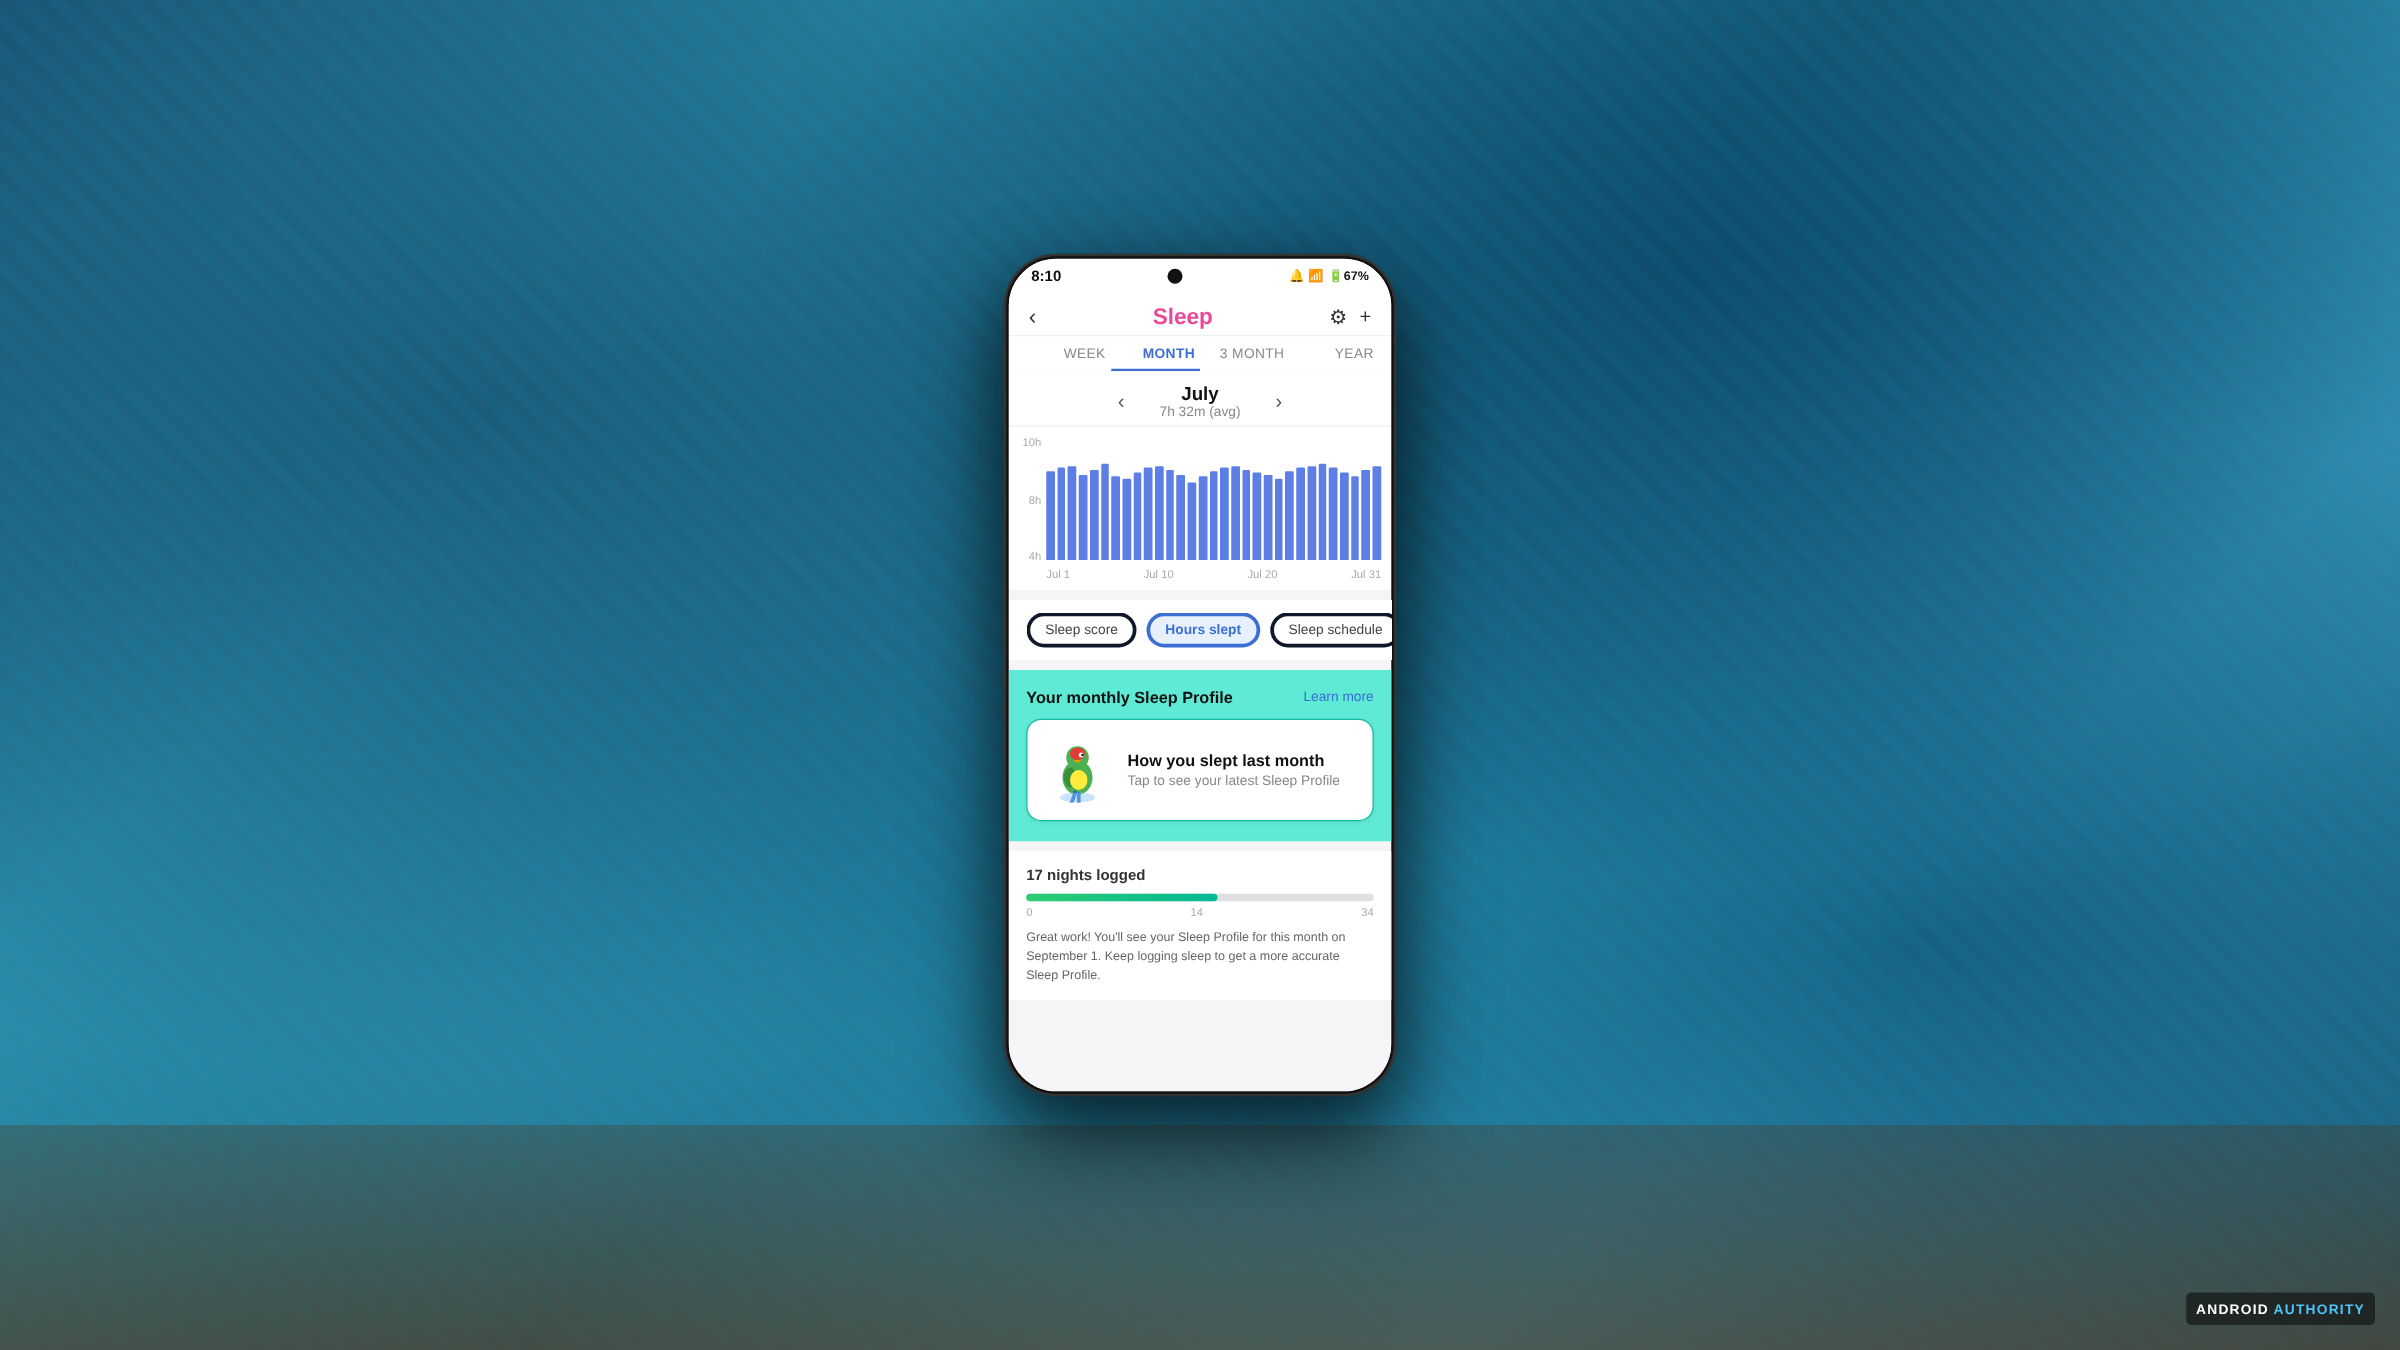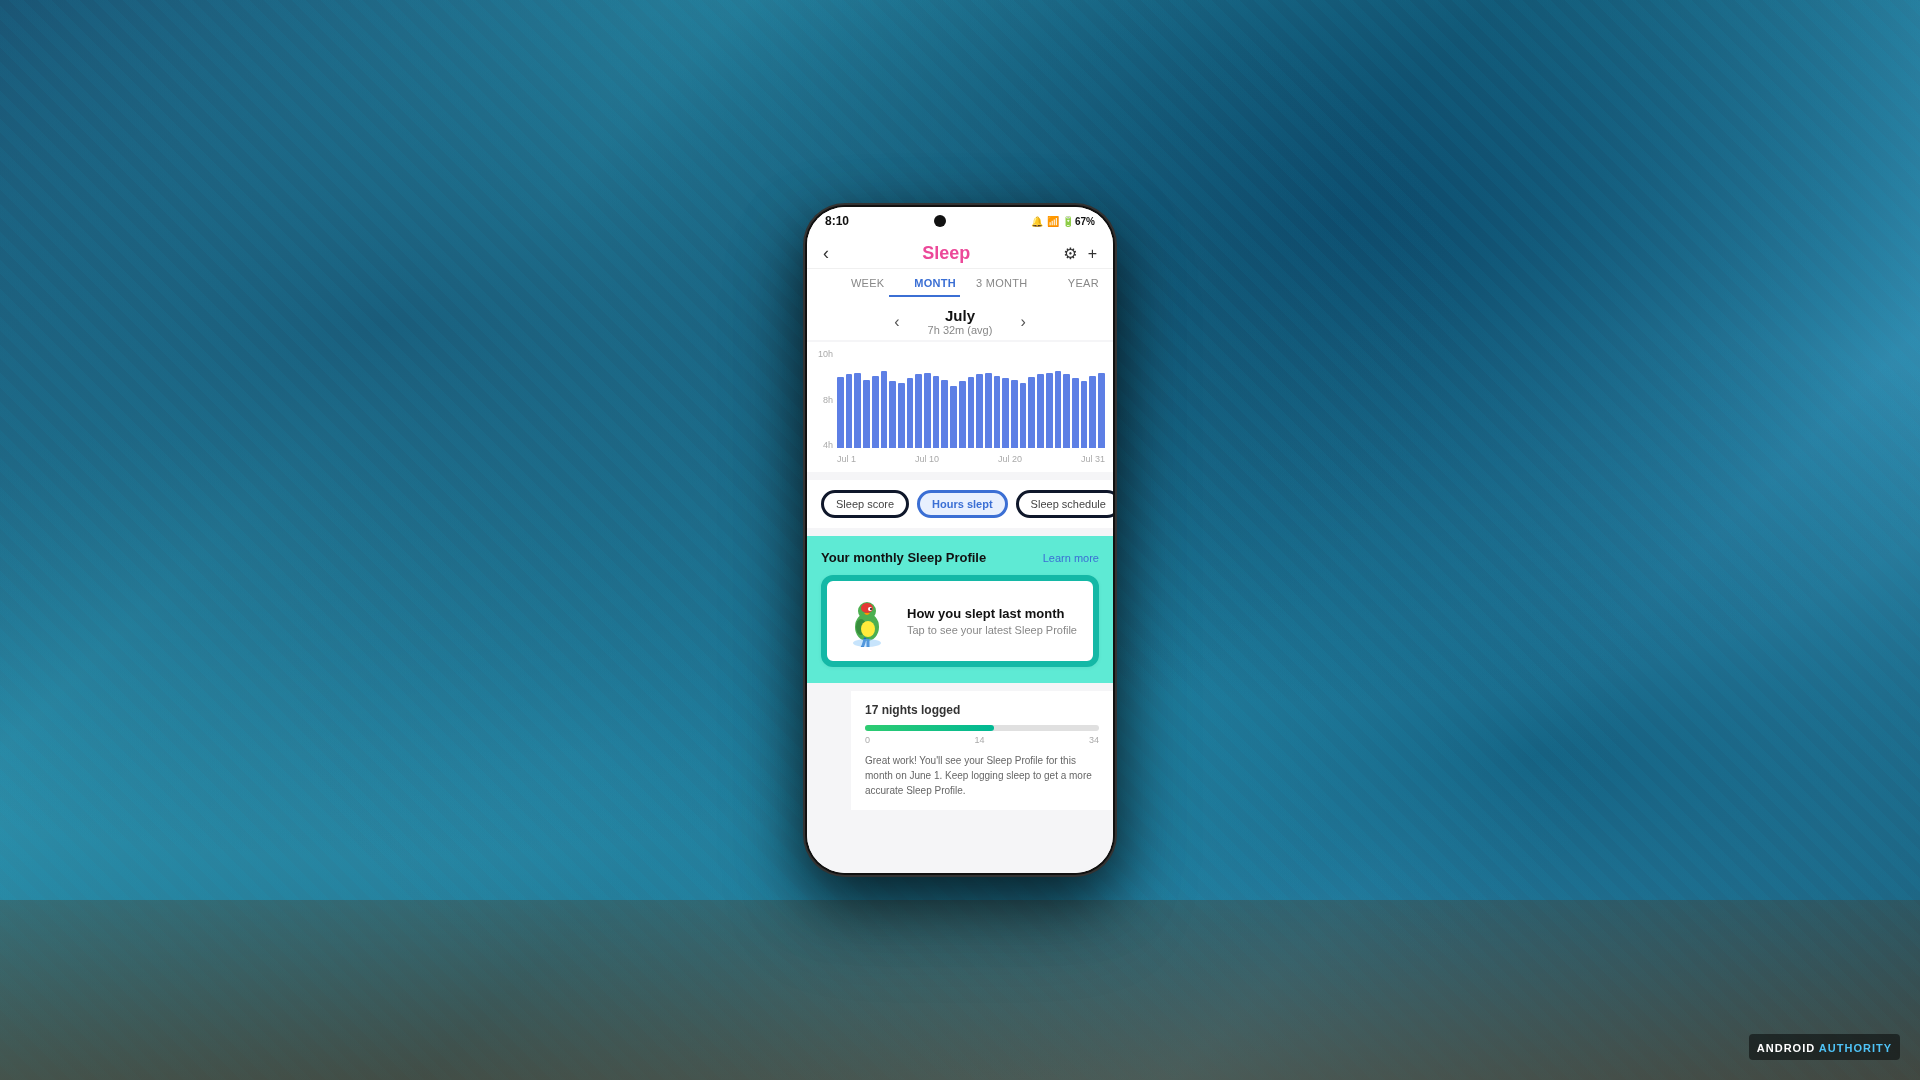--- a/index.html
+++ b/index.html
@@ -333,21 +333,21 @@
     .learn-more {
       font-size: 11px;
       color: #3b6fd4;
       cursor: pointer;
     }
 
     
     .sleep-profile-card {
       background: #fff;
       border-radius: 12px;
-      border: 6px solid #14b8a6;
+      border: 1px solid #14b8a6;
       padding: 14px 14px;
       display: flex;
       align-items: center;
       gap: 14px;
       margin-bottom: 10px;
       box-shadow: 0 1px 4px rgba(0,0,0,0.06);
     }
 
     .parrot-icon {
       width: 52px;
@@ -371,21 +371,20 @@
     .sleep-profile-text .subtitle {
       font-size: 11px;
       color: #888;
     }
 
     
     .nights-section {
       background: #fff;
       padding: 12px 14px;
       margin-bottom: 8px;
-      margin-left: 44px;
     }
 
     .nights-label {
       font-size: 12px;
       font-weight: 600;
       color: #333;
       margin-bottom: 8px;
     }
 
     .progress-bar-wrap {
@@ -597,21 +596,21 @@
         <div class="nights-section">
           <div class="nights-label">17 nights logged</div>
           <div class="progress-bar-wrap">
             <div class="progress-bar-fill" id="progress-fill" style="width: 55%"></div>
           </div>
           <div class="progress-ticks">
             <span>0</span>
             <span>14</span>
             <span>34</span>
           </div>
-          <div class="nights-desc">Great work! You'll see your Sleep Profile for this month on June 1. Keep logging sleep to get a more accurate Sleep Profile.</div>
+          <div class="nights-desc">Great work! You'll see your Sleep Profile for this month on September 1. Keep logging sleep to get a more accurate Sleep Profile.</div>
         </div>
 
       </div>
     </div>
   </div>
 </div>
 
 <div class="watermark">
   <span class="watermark-text">
     <span>ANDROID</span><span class="watermark-highlight"> AUTHORITY</span>

